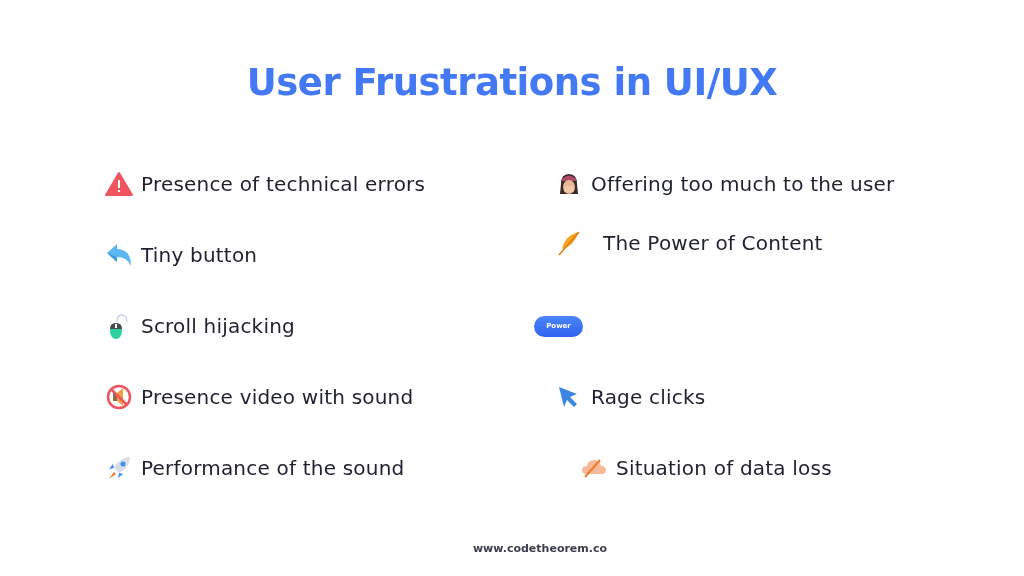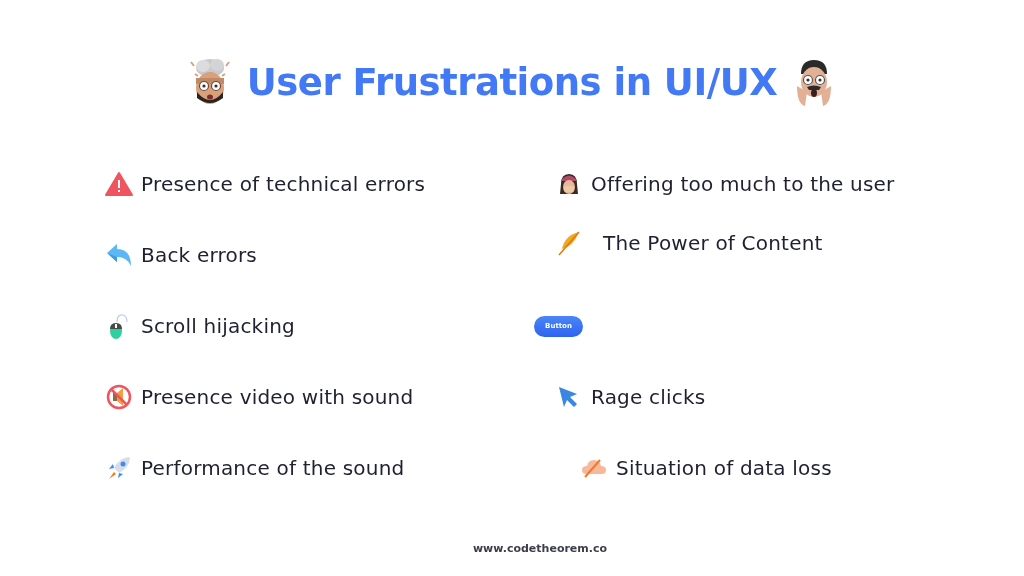--- a/index.html
+++ b/index.html
@@ -2,21 +2,21 @@
 <html><head>
 <meta charset="utf-8">
 <style>
   html, body { margin:0; padding:0; }
   body {
     width:1024px; height:576px; background:#ffffff; position:relative; overflow:hidden;
     font-family: "DejaVu Sans", sans-serif;
   }
   .title-row {
     position:absolute; left:0; top:52px; width:1024px; height:60px;
-    display:flex; align-items:center; justify-content:center; gap:14px;
+    display:flex; align-items:center; justify-content:center; gap:14px;flex-direction:column;
   }
   .title {
     font-family:"DejaVu Sans", sans-serif; font-weight:bold; font-size:37px;
     color:#4379F5; letter-spacing:-0.5px; white-space:nowrap;
   }
   .memoji { width:46px; height:52px; }
   .item {
     position:absolute; display:flex; align-items:center; height:30px;
   }
   .item .ico { width:28px; height:28px; display:flex; align-items:center; justify-content:center; margin-right:8px; }
@@ -77,21 +77,21 @@
   </span>
   <span class="lbl">Presence of technical errors</span>
 </div>
 <div class="item" style="left:105px; top:240px;">
   <span class="ico">
     <svg width="28" height="26" viewBox="0 0 28 26">
         <path d="M2 11 L12 2 L12 7 Q26 7 26 24 Q22 15 12 15 L12 20Z" fill="#5cb8f5"></path>
         <path d="M2 11 L12 20 L12 15Z" fill="#3f9be0"></path>
       </svg>
   </span>
-  <span class="lbl">Back errors</span>
+  <span class="lbl">Tiny button</span>
 </div>
 <div class="item" style="left:105px; top:311px;">
   <span class="ico">
     <svg width="28" height="28" viewBox="0 0 28 28">
         <path d="M12 10 Q12 2 18 3 Q22 4 22 10" fill="none" stroke="#b9c8f0" stroke-width="1.2"></path>
         <ellipse cx="11" cy="19" rx="6" ry="8" fill="#2fd0a0"></ellipse>
         <path d="M5 17 Q5 11 11 11 Q17 11 17 17Z" fill="#4a4a4a"></path>
         <rect x="10" y="12" width="2" height="4" fill="#fff"></rect>
       </svg>
   </span>
@@ -135,21 +135,21 @@
 <div class="item" style="left:555px; top:228px;gap:12px;">
   <span class="ico">
     <svg width="28" height="28" viewBox="0 0 28 28">
         <path d="M24 3 Q10 6 7 20 Q18 18 24 3Z" fill="#f5a623"></path>
         <path d="M24 3 L4 26" stroke="#e07a10" stroke-width="1.5"></path>
       </svg>
   </span>
   <span class="lbl">The Power of Content</span>
 </div>
 <div class="item" style="left:534px; top:311px;">
-  <span class="btn-pill">Button</span>
+  <span class="btn-pill">Power</span>
 </div>
 <div class="item" style="left:555px; top:382px;">
   <span class="ico">
     <svg width="28" height="28" viewBox="0 0 28 28">
         <path d="M4 4 L22 11 L15 14 L22 21 L19 24 L12 17 L9 24Z" fill="#3a86e0"></path>
       </svg>
   </span>
   <span class="lbl">Rage clicks</span>
 </div>
 <div class="item" style="left:580px; top:453px;">

